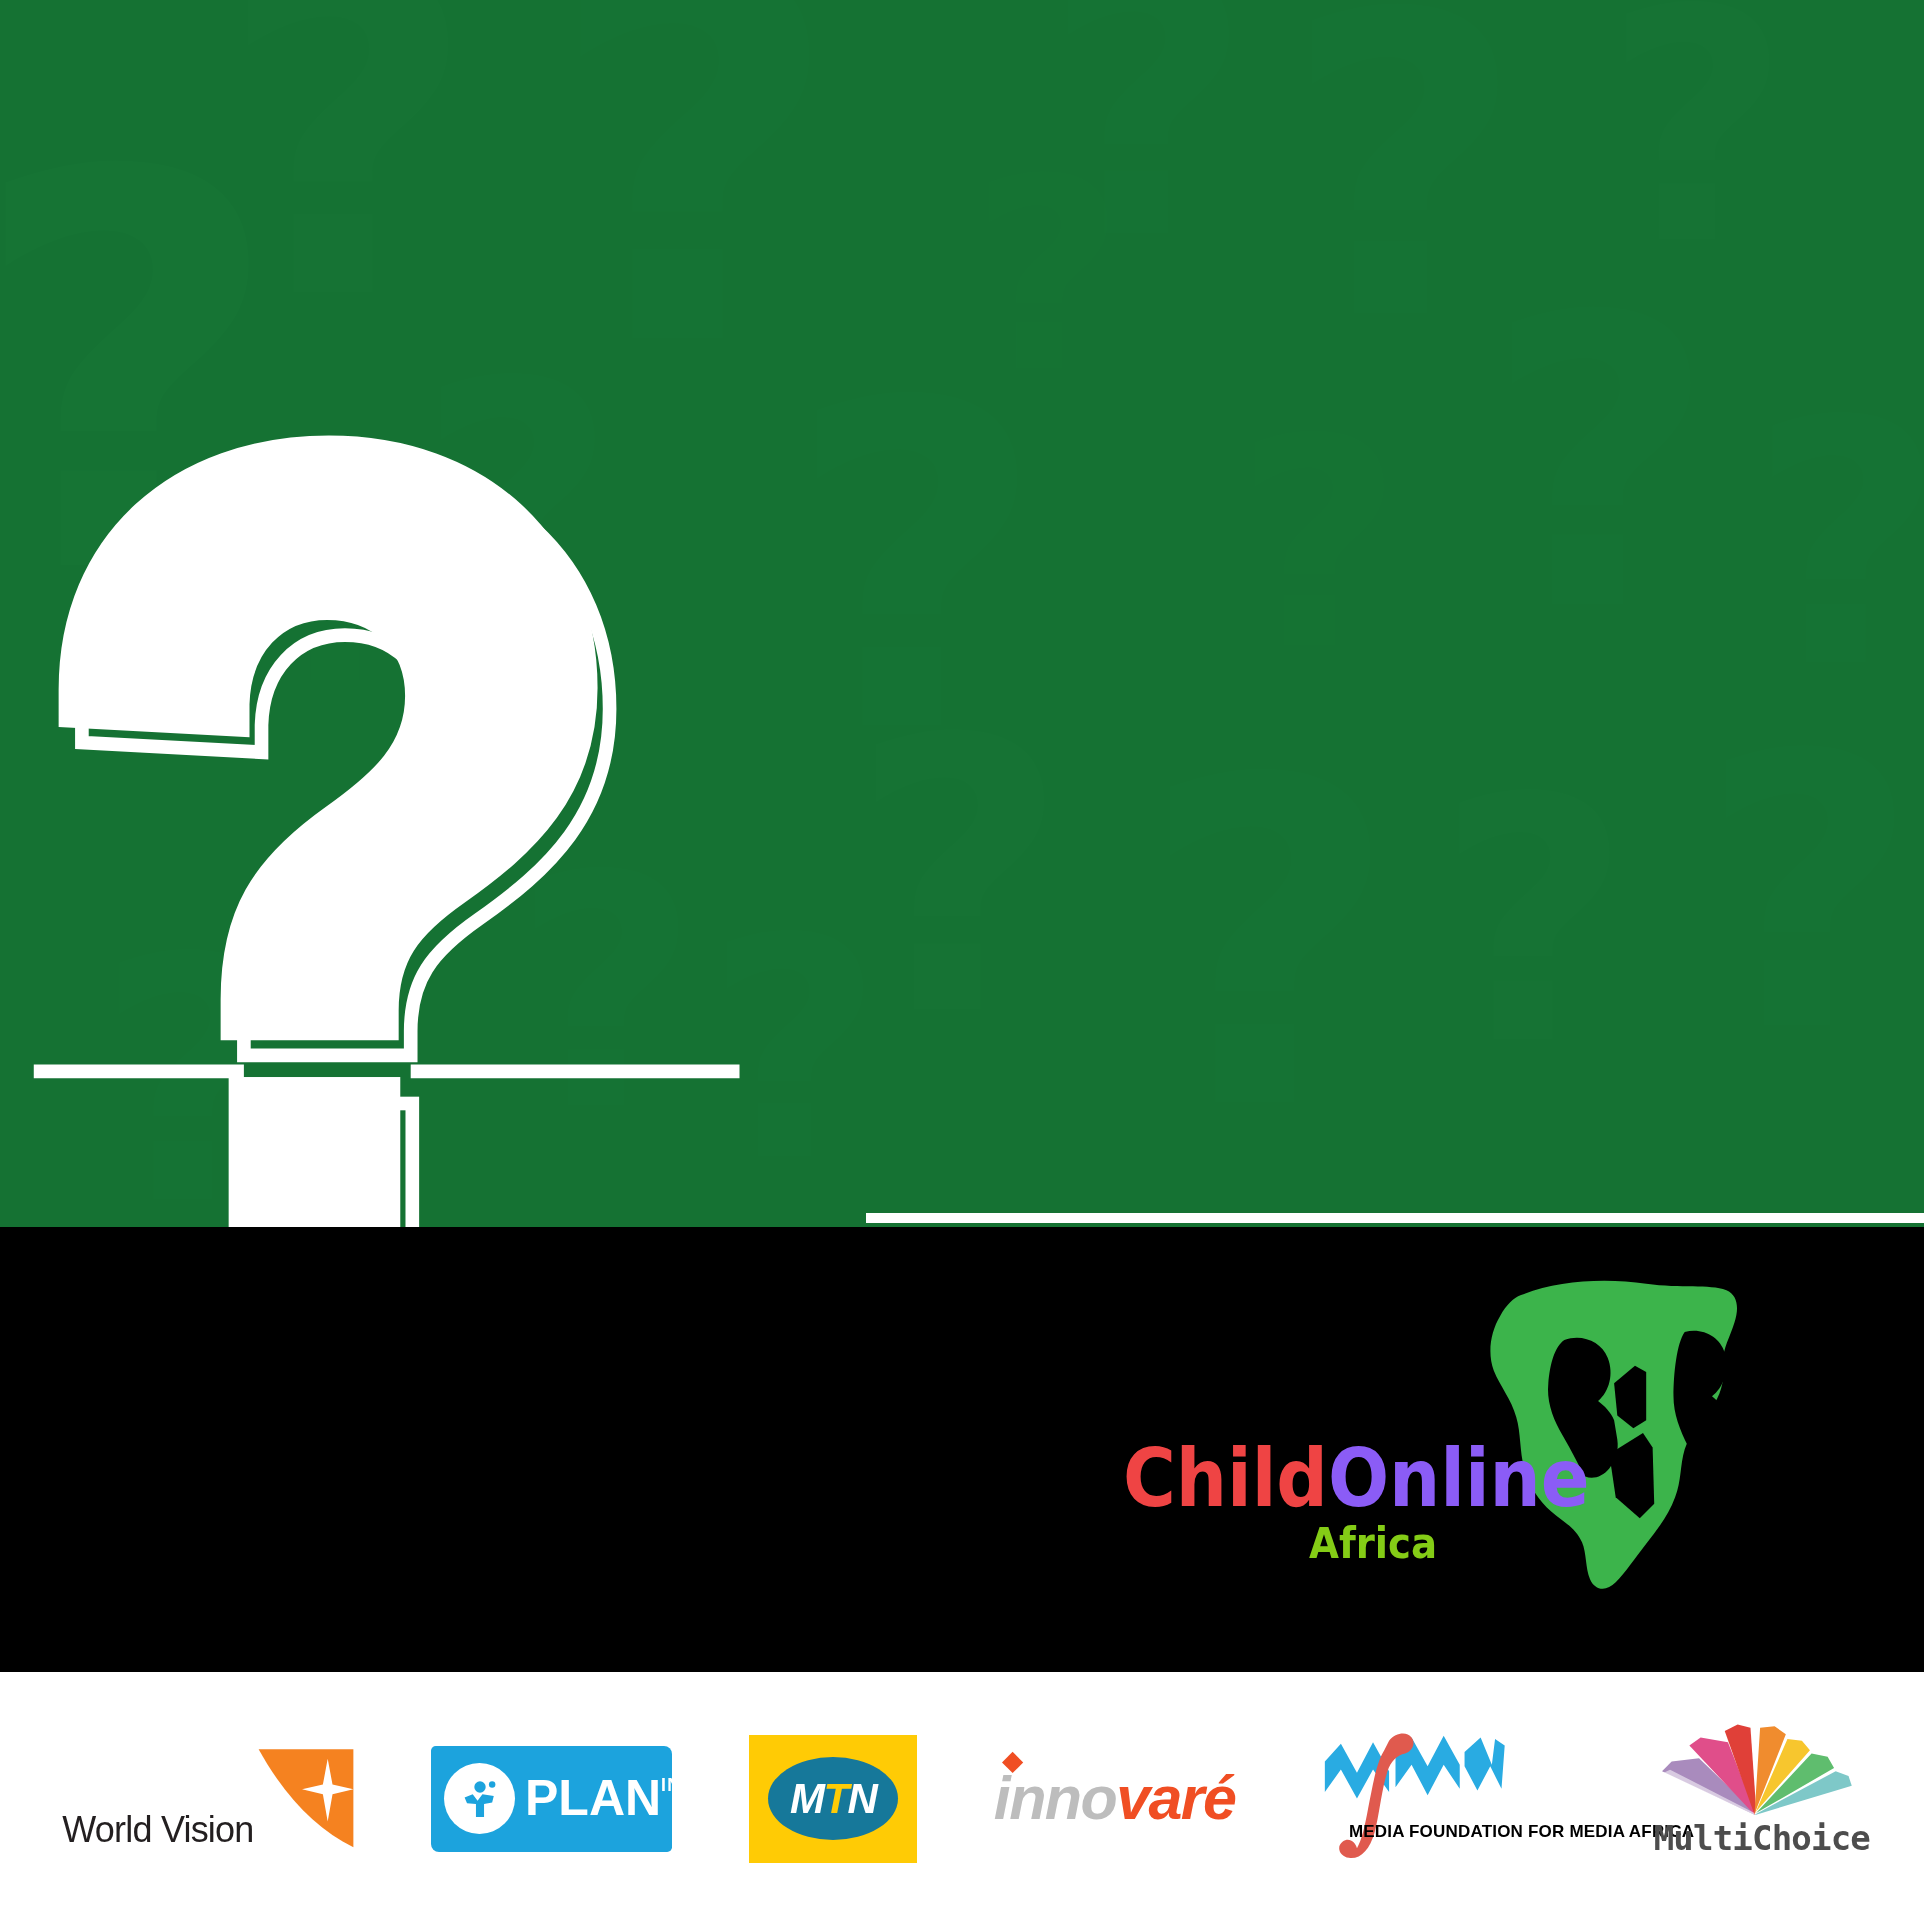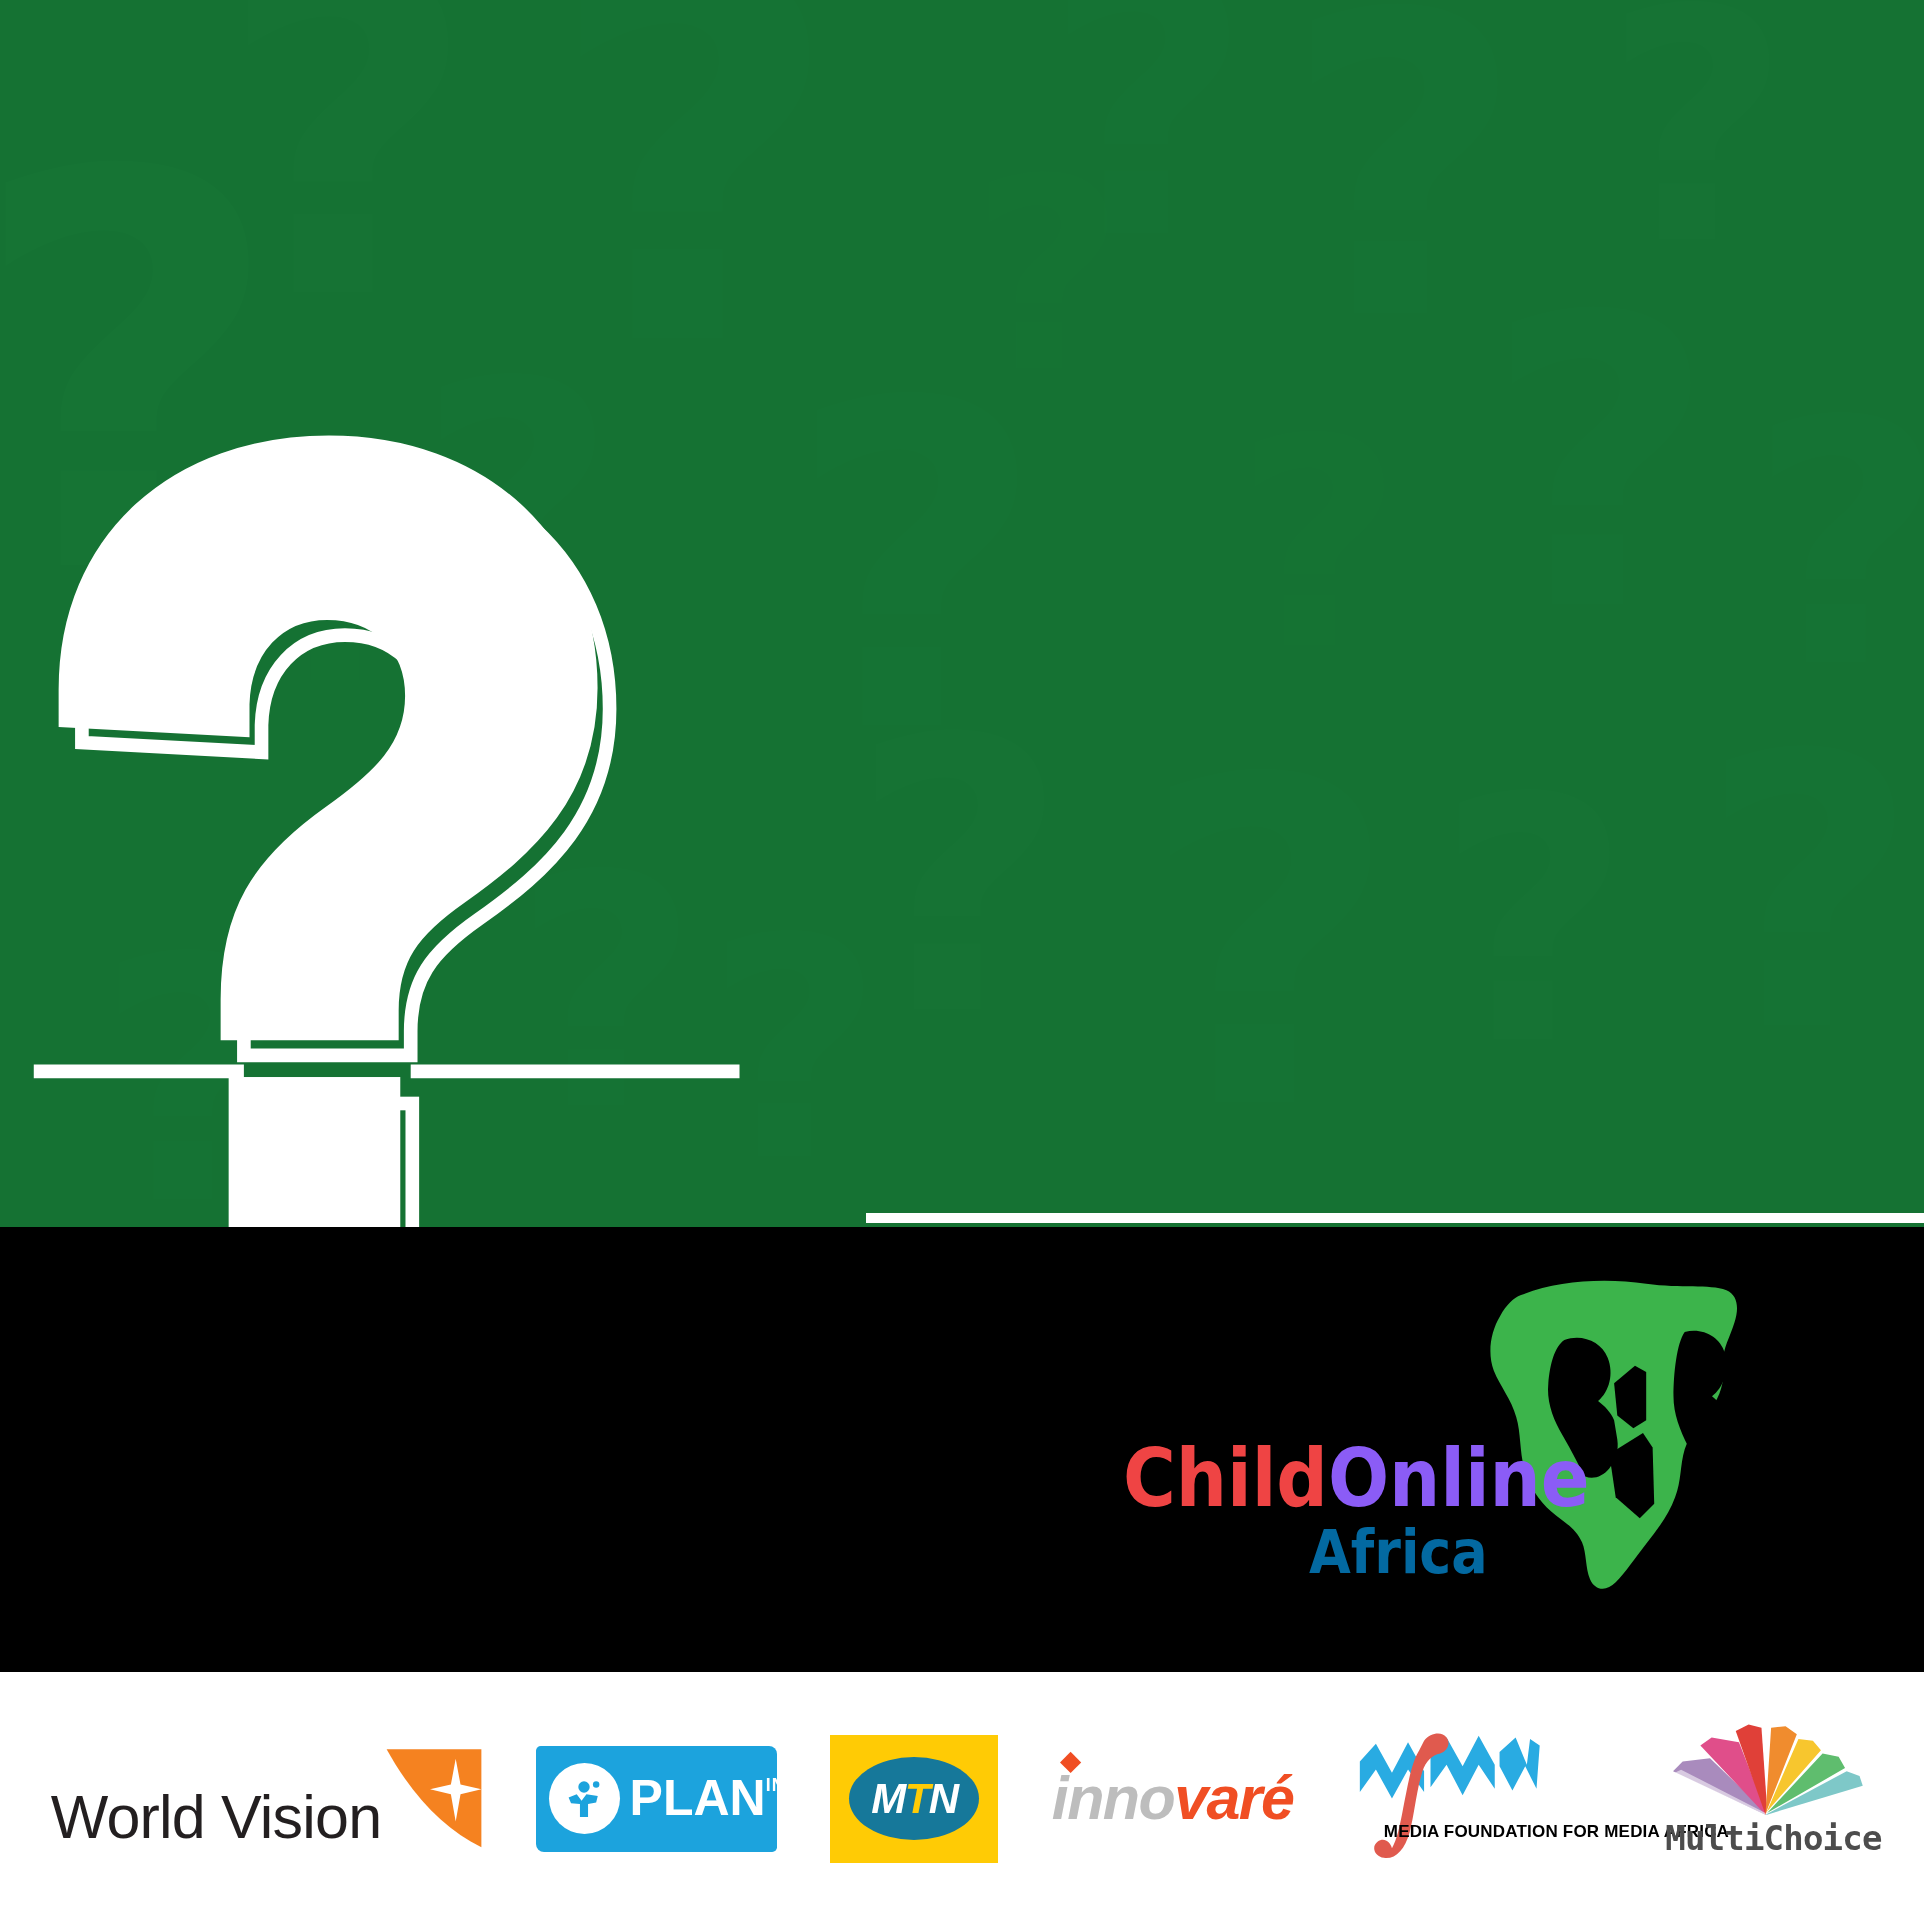--- a/index.html
+++ b/index.html
@@ -34,32 +34,32 @@
   .divider-line{position:absolute;left:866px;top:1213px;width:1059px;height:10.4px;background:#ffffff;}
 
   
   .coa{position:absolute;left:1123px;top:1267px;width:658px;height:353px;}
   .coa-map{position:absolute;left:321px;top:-4px;width:337px;height:337px;}
   .coa-word{position:absolute;left:0px;top:172px;white-space:nowrap;
     font-family:"DejaVu Sans Condensed","Liberation Sans Narrow","Liberation Sans",sans-serif;
     font-weight:700;font-size:80px;line-height:1;}
   .coa-word .c1{color:#ef4444;}
   .coa-word .c2{color:#8b5cf6;text-align:center;}
-  .coa-sub{position:absolute;left:186px;top:255px;color:#0369a1;
+  .coa-sub{position:absolute;left:186px;top:255px;color:#84cc16;
     font-family:"DejaVu Sans Condensed","Liberation Sans Narrow","Liberation Sans",sans-serif;
-    font-weight:700;font-size:60px;line-height:1;}
+    font-weight:700;font-size:43px;line-height:1;}
 
   
   .sponsors{position:absolute;left:0;top:1672px;width:1925px;height:253px;background:#ffffff;
             display:flex;align-items:center;justify-content:space-around;padding:0 24px;box-sizing:border-box;}
   .slot{display:flex;align-items:center;justify-content:center;height:184px;position:relative;}
 
   
   .wv{display:flex;align-items:flex-end;gap:0;}
-  .wv-text{font-family:"Liberation Sans",sans-serif;font-weight:400;font-size:61px;color:#231f20;letter-spacing:-0.8px;line-height:1;position:relative;top:-3.2px;}
+  .wv-text{font-family:"Liberation Sans",sans-serif;font-weight:400;font-size:36px;color:#231f20;letter-spacing:-0.8px;line-height:1;position:relative;top:-3.2px;}
   .wv-mark{width:106px;height:106px;position:relative;margin-left:-4.8px;}
 
   
   .plan{width:241px;height:106px;background:#1ca3dd;display:flex;align-items:center;
         border-radius:4.8px 8px 4.8px 8px;position:relative;overflow:hidden;}
   .plan-circle{width:71px;height:71px;border-radius:50%;background:#ffffff;margin-left:13px;flex:0 0 auto;position:relative;}
   .plan-kid{position:absolute;left:50%;top:52%;transform:translate(-50%,-50%);width:47px;height:47px;}
   .plan-txt{margin-left:9.6px;display:flex;justify-content:center;}
   .plan-txt .p1{color:#fff;font-family:"Liberation Sans",sans-serif;font-weight:700;font-size:50px;line-height:.95;letter-spacing:0px;}
   .plan-txt .p2{color:#fff;font-family:"Liberation Sans",sans-serif;font-weight:700;font-size:17.6px;line-height:1.2;letter-spacing:1.2px;}

